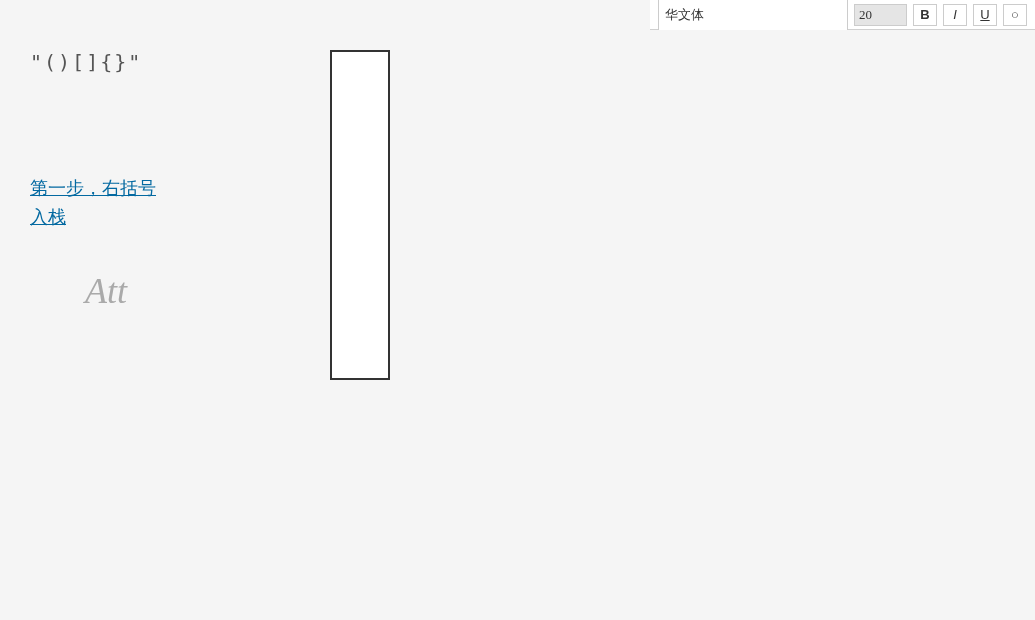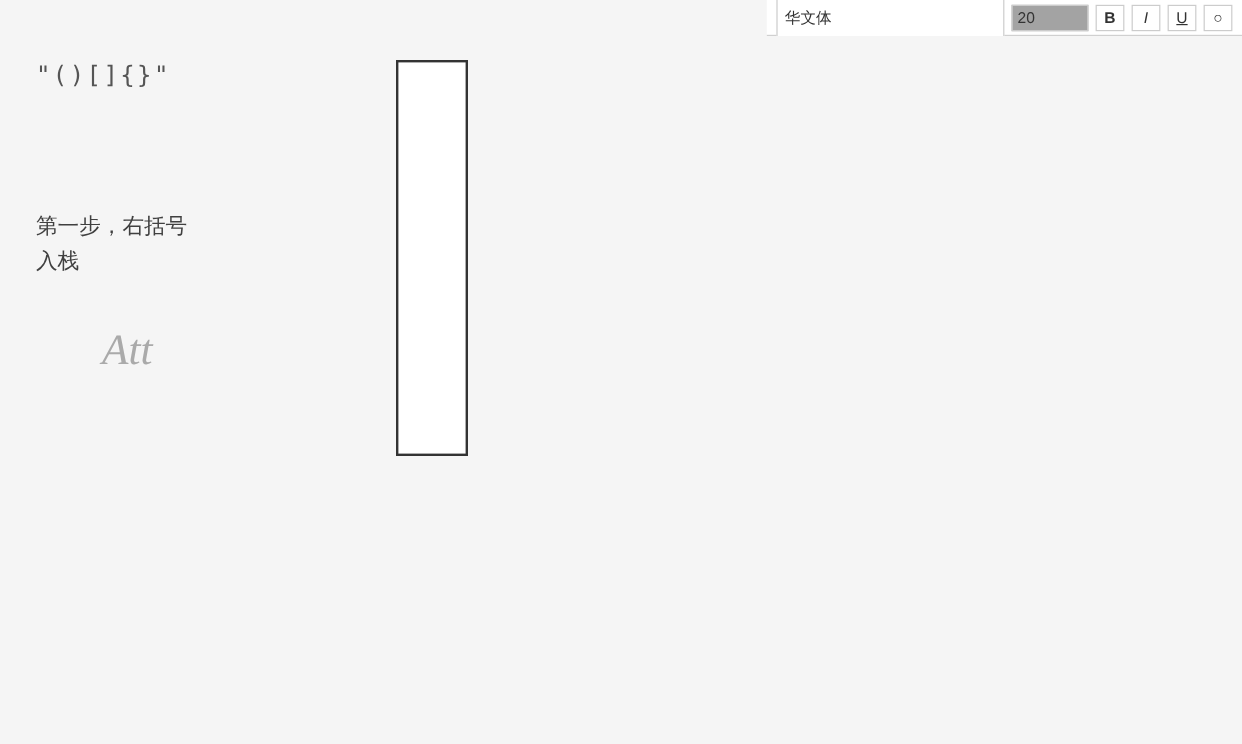--- a/index.html
+++ b/index.html
@@ -39,23 +39,24 @@
       background: #fff;
       min-width: 120px;
       height: 32px;
     }
 
     .font-size-selector {
       border: 1px solid #ccc;
       padding: 2px 4px;
       font-size: 13px;
       color: #333;
-      background: #a3a3a3;
-      width: 64px;
+      background: #e5e5e5;
+      width: 53px;
       height: 22px;
+      font-family: Liberation Serif, serif;
     }
 
     .toolbar-btn {
       width: 24px;
       height: 22px;
       background: #fff;
       border: 1px solid #ccc;
       cursor: pointer;
       display: flex;
       align-items: center;
@@ -95,24 +96,25 @@
     .symbols-text {
       font-size: 20px;
       color: #555;
       font-family: monospace;
       margin-bottom: 100px;
       letter-spacing: 2px;
     }
 
     .instruction-text {
       font-size: 18px;
-      color: #404040;
+      color: #0369a1;
       line-height: 1.6;
       font-family: 'SimSun', 'STSong', serif;
       margin-top: 100px;
+      text-decoration: underline;
     }
 
     .vertical-rect {
       position: absolute;
       top: 20px;
       left: 330px;
       width: 60px;
       height: 330px;
       border: 2px solid #333;
       background: #ffffff;

